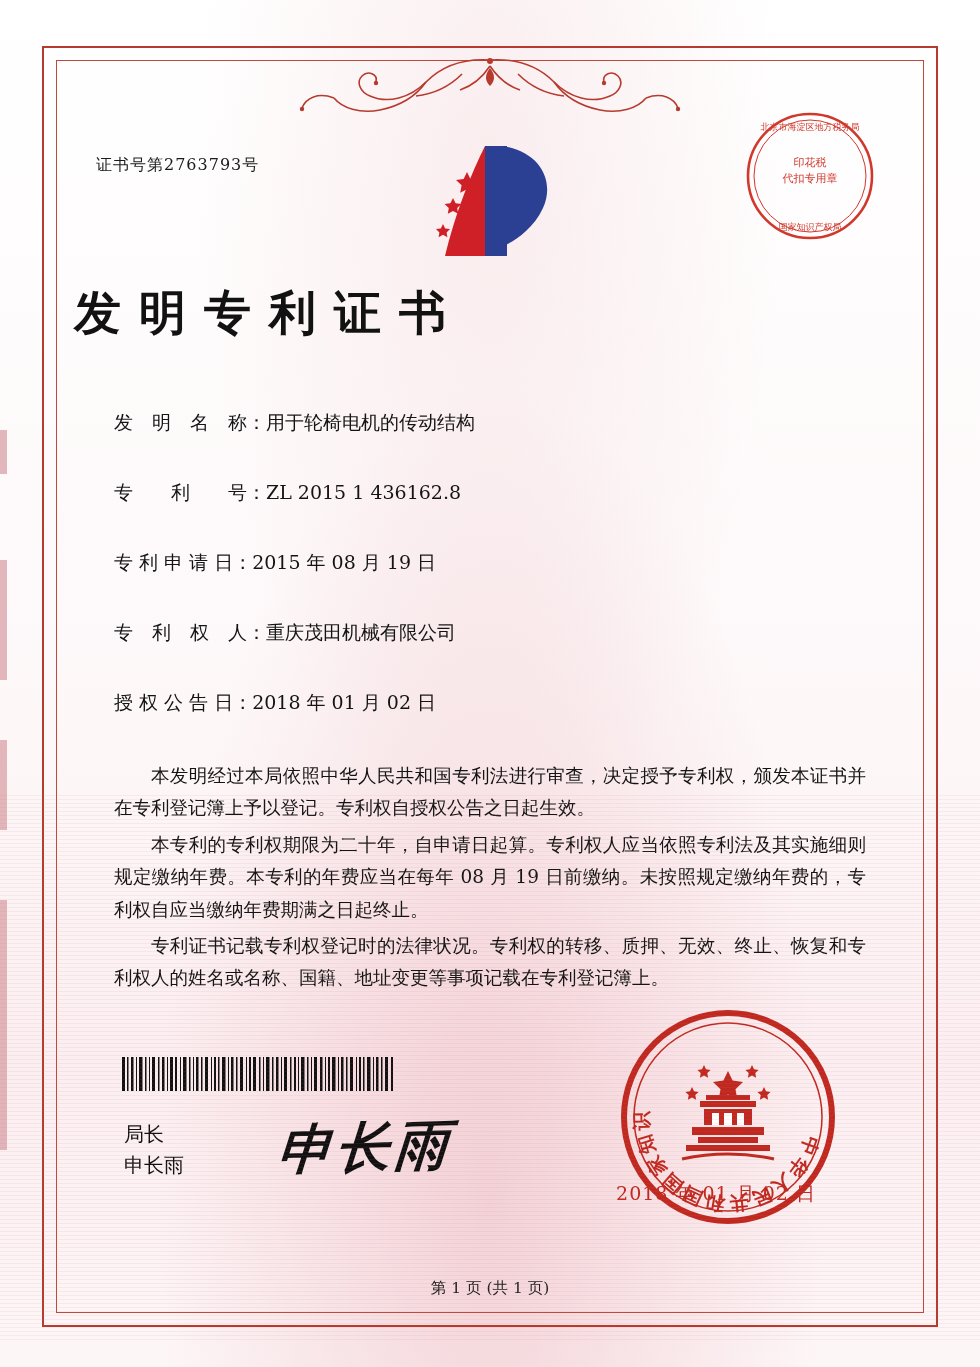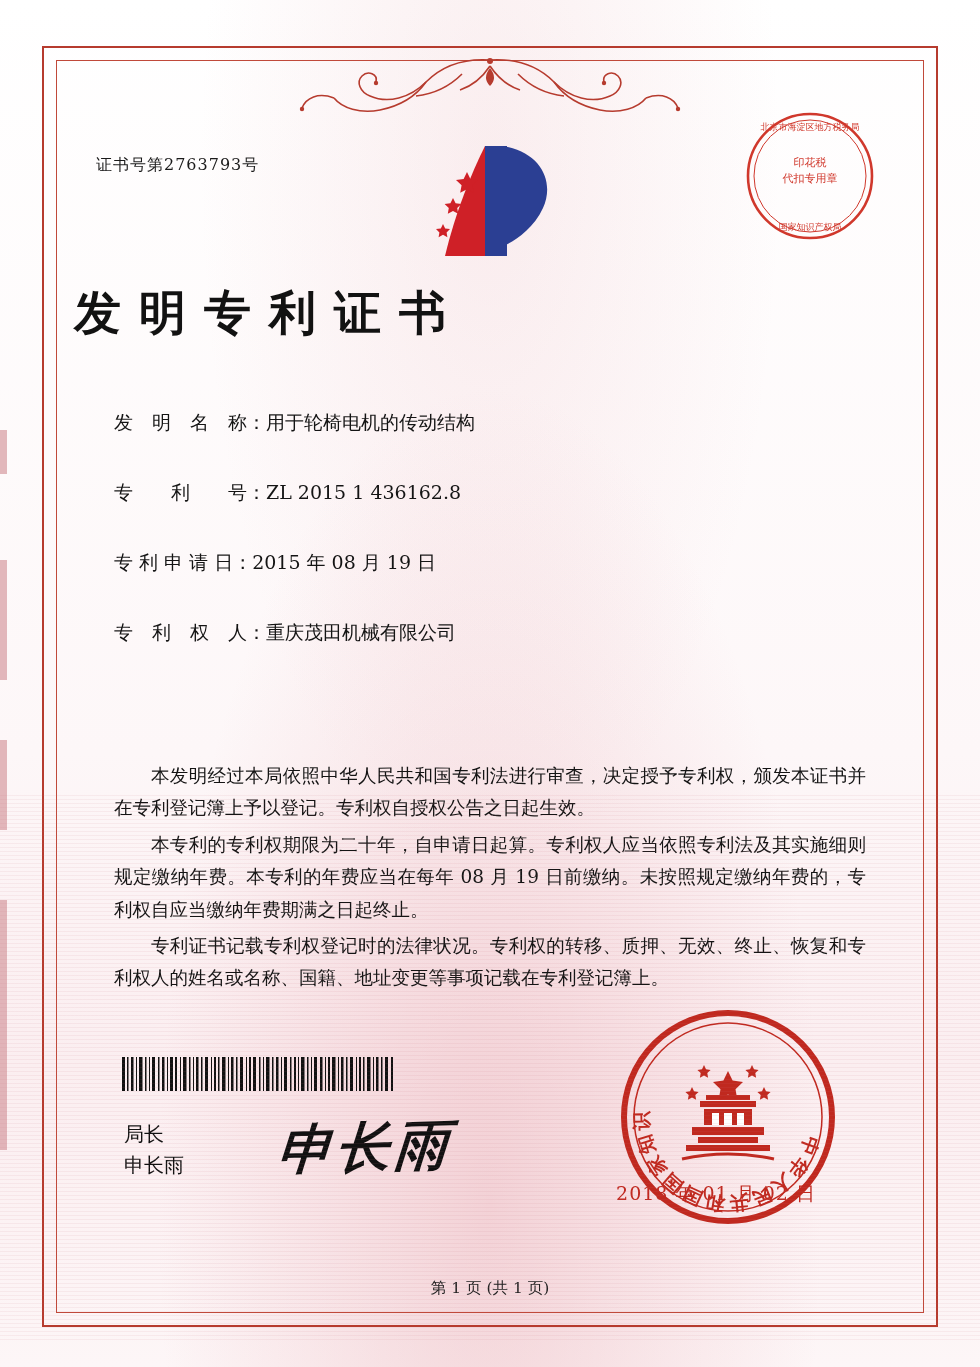--- a/index.html
+++ b/index.html
@@ -156,20 +156,23 @@
         <span class="lbl">发　明　名　称：</span><span class="val">用于轮椅电机的传动结构</span>
       </div>
       <div class="row">
         <span class="lbl">专　　利　　号：</span><span class="val">ZL 2015 1 436162.8</span>
       </div>
       <div class="row">
         <span class="lbl">专 利 申 请 日：</span><span class="val">2015 年 08 月 19 日</span>
       </div>
       <div class="row">
         <span class="lbl">专　利　权　人：</span><span class="val">重庆茂田机械有限公司</span>
+      </div>
+      <div class="row">
+        <span class="lbl">授 权 公 告 日：</span><span class="val">2018 年 01 月 02 日</span>
       </div>
     </div>
 
     <div class="paras">
       <p>本发明经过本局依照中华人民共和国专利法进行审查，决定授予专利权，颁发本证书并在专利登记簿上予以登记。专利权自授权公告之日起生效。</p>
       <p>本专利的专利权期限为二十年，自申请日起算。专利权人应当依照专利法及其实施细则规定缴纳年费。本专利的年费应当在每年 08 月 19 日前缴纳。未按照规定缴纳年费的，专利权自应当缴纳年费期满之日起终止。</p>
       <p>专利证书记载专利权登记时的法律状况。专利权的转移、质押、无效、终止、恢复和专利权人的姓名或名称、国籍、地址变更等事项记载在专利登记簿上。</p>
     </div>
 
     <svg class="barcode" viewBox="0 0 272 34" preserveAspectRatio="none">

